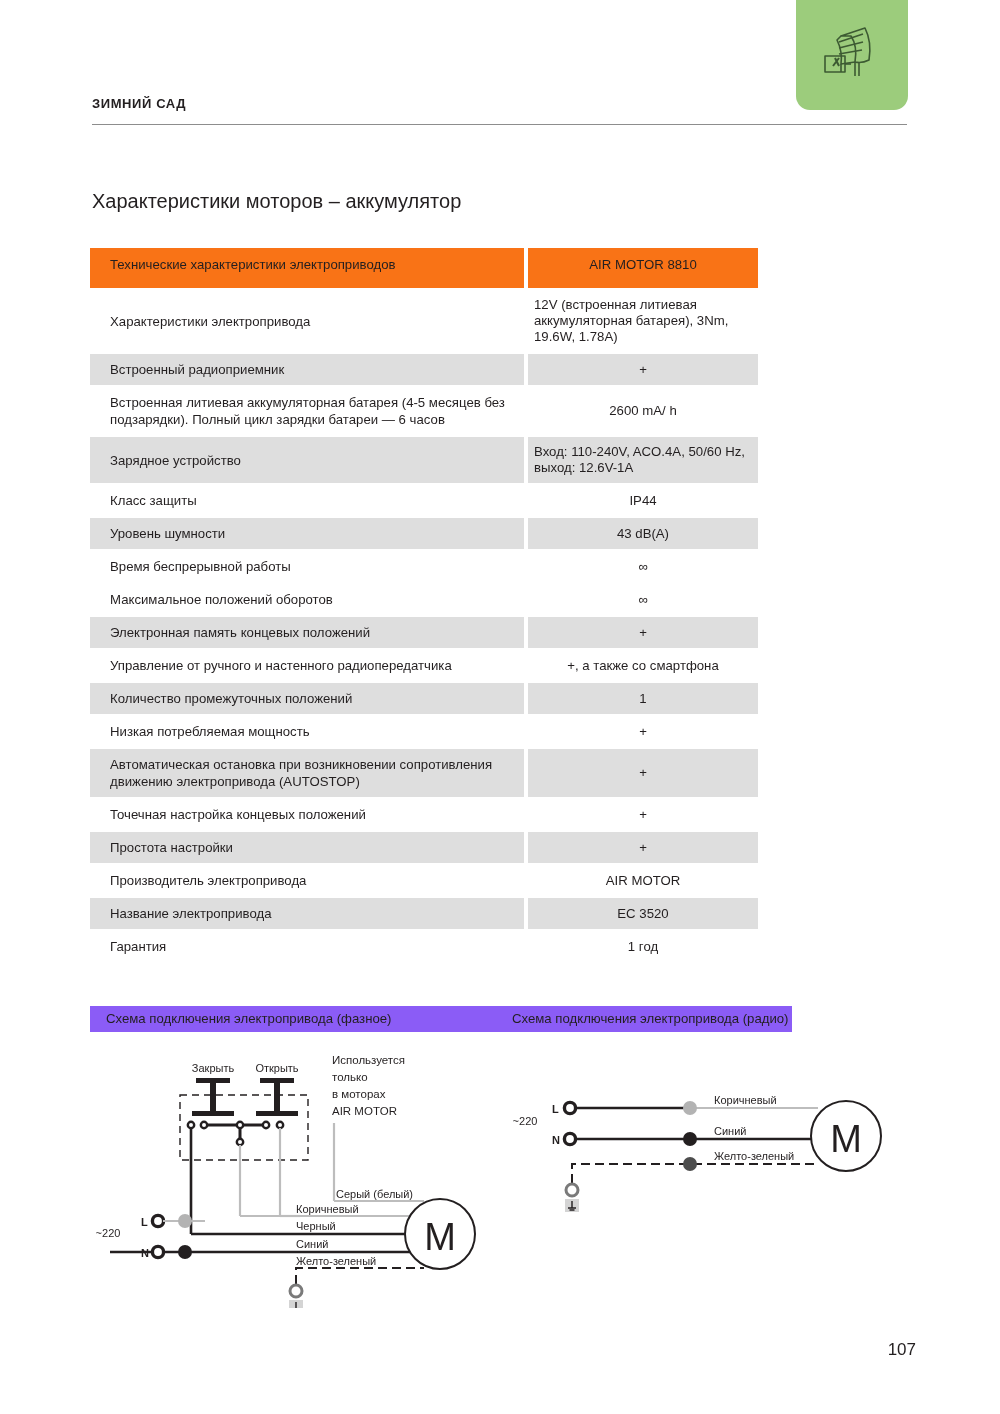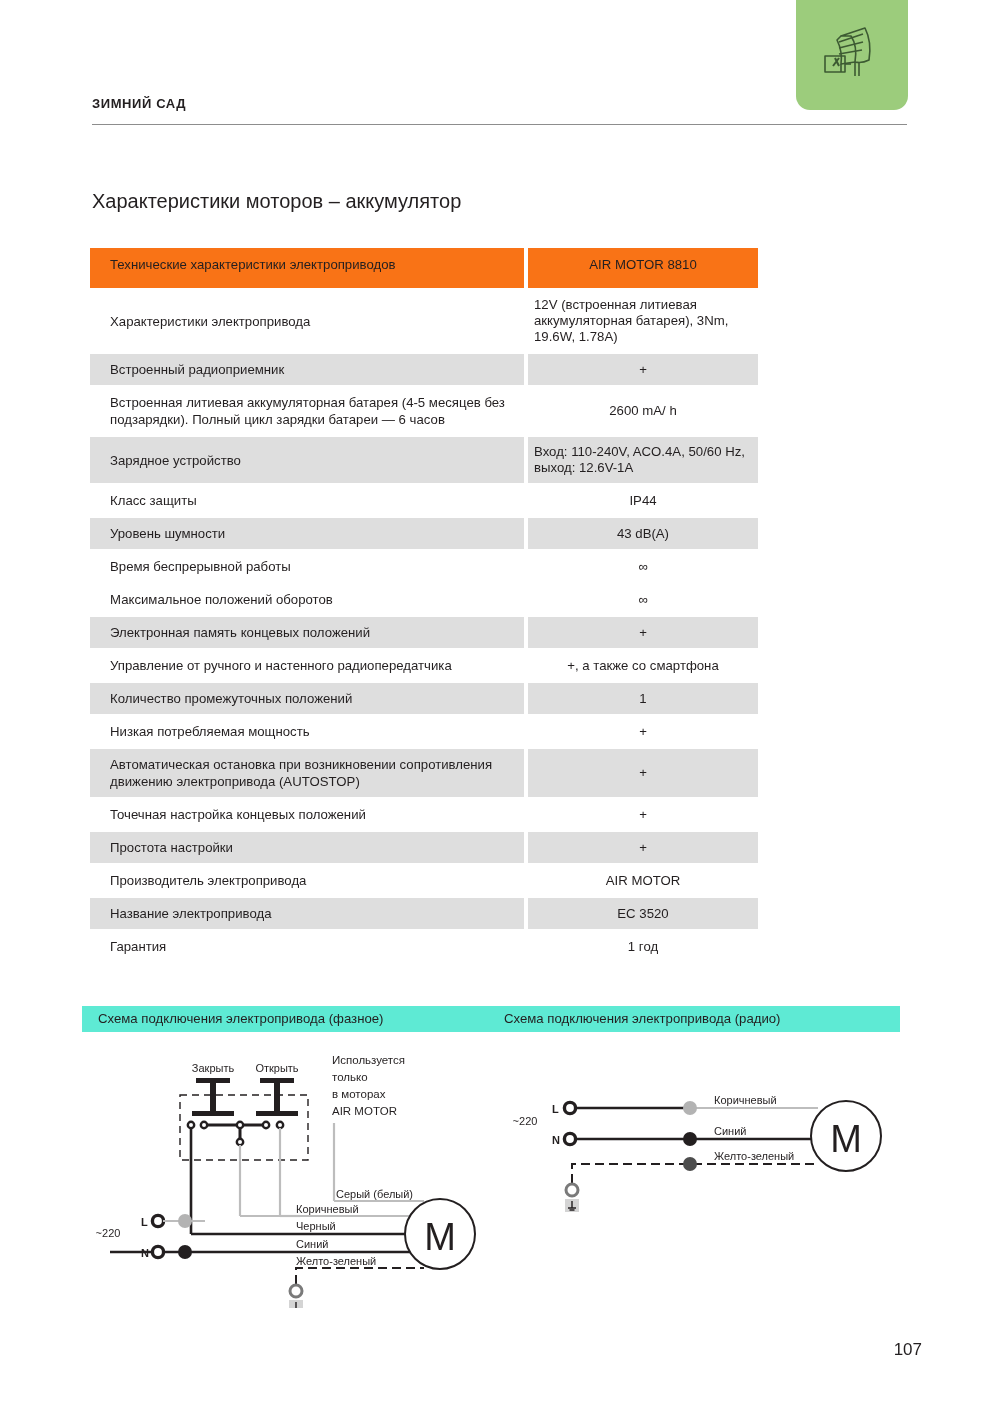--- a/index.html
+++ b/index.html
@@ -115,25 +115,25 @@
   }
   .spec-row.plain .c-label,
   .spec-row.plain .c-value {
     background: #ffffff;
   }
   .inf { font-size: 15px; }
 
   
   .diagram-headers {
     position: absolute;
-    left: 82px;
+    left: 90px;
     top: 1006px;
-    width: 818px;
+    width: 702px;
     height: 26px;
-    background: #5eead4;
+    background: #8b5cf6;
   }
   .diagram-headers .dh {
     position: absolute;
     top: 5px;
     font-size: 13.2px;
     color: #231f20;
   }
   .dh.left  { left: 16px; }
   .dh.right { left: 422px; }
 
@@ -151,21 +151,21 @@
     top: 1272px;
     width: 1000px;
     text-align: center;
     font-size: 13.2px;
     color: #231f20;
   }
 
   
   .folio {
     position: absolute;
-    right: 78px;
+    right: 84px;
     top: 1340px;
     font-size: 17px;
     color: #231f20;
   }
 
   svg text {
     font-family: "Liberation Sans", sans-serif;
     fill: #231f20;
   }
 </style>

